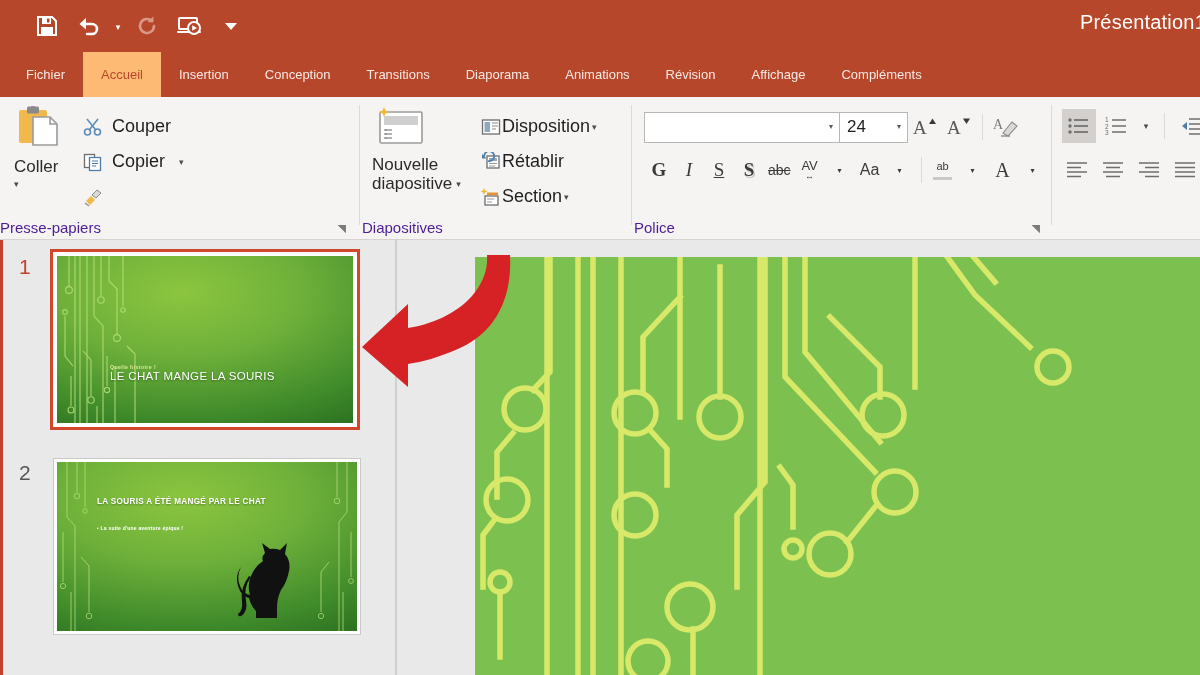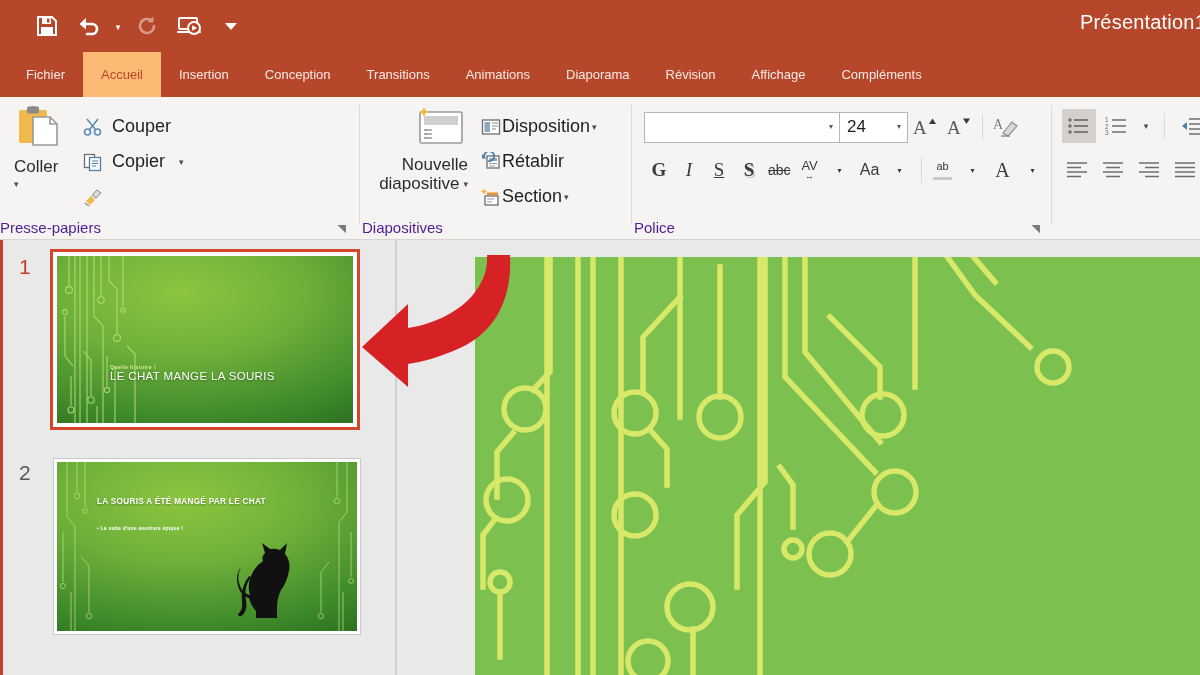--- a/index.html
+++ b/index.html
@@ -74,21 +74,21 @@
     display:flex; align-items:center; gap:8px; height:35px;
   }
   .clip-row .ico { width:22px; display:flex; justify-content:center; }
   .clip-row .lbl { font-size:18px; color:#1f1f1f; white-space:nowrap; }
   .clip-row .cv { font-size:9px; color:#4a4a4a; margin-left:6px; }
 
   
   .g-slides { left:362px; width:270px; }
   .newslide {
     position:absolute; left:10px; top:8px; width:96px;
-    display:flex; flex-direction:column; align-items:flex-end;
+    display:flex; flex-direction:column; align-items:flex-start;
   }
   .newslide .lbl { font-size:17px; color:#2b2b2b; line-height:1.12; text-align:center; }
   .newslide .lbl2 { font-size:17px; color:#2b2b2b; }
   .slide-items { position:absolute; left:118px; top:12px; }
   .slide-row { display:flex; align-items:center; height:35px; }
   .slide-row .ico { width:22px; display:flex; justify-content:center;}
   .slide-row .lbl { font-size:18px; color:#1f1f1f; white-space:nowrap; }
   .slide-row .cv { font-size:9px; color:#4a4a4a; margin-left:2px; }
 
   
@@ -211,22 +211,22 @@
     <div class="win-title">Présentation1</div>
   </div>
 
   <div class="tabstrip">
     <div class="tabs">
       <div class="tab">Fichier</div>
       <div class="tab active">Accueil</div>
       <div class="tab">Insertion</div>
       <div class="tab">Conception</div>
       <div class="tab">Transitions</div>
+      <div class="tab">Diaporama</div>
       <div class="tab">Animations</div>
-      <div class="tab">Diaporama</div>
       <div class="tab">Révision</div>
       <div class="tab">Affichage</div>
       <div class="tab">Compléments</div>
     </div>
   </div>
 
   <div class="ribbon">
 
     <div class="rgroup g-clip">
       <div class="paste-big">

